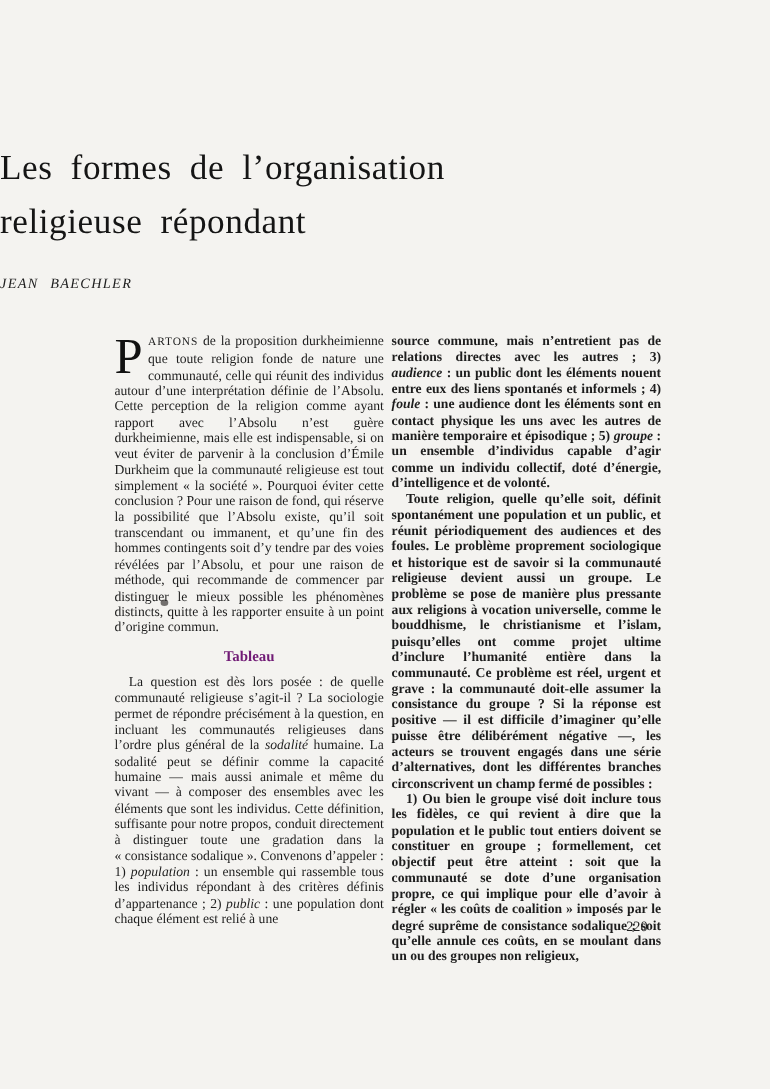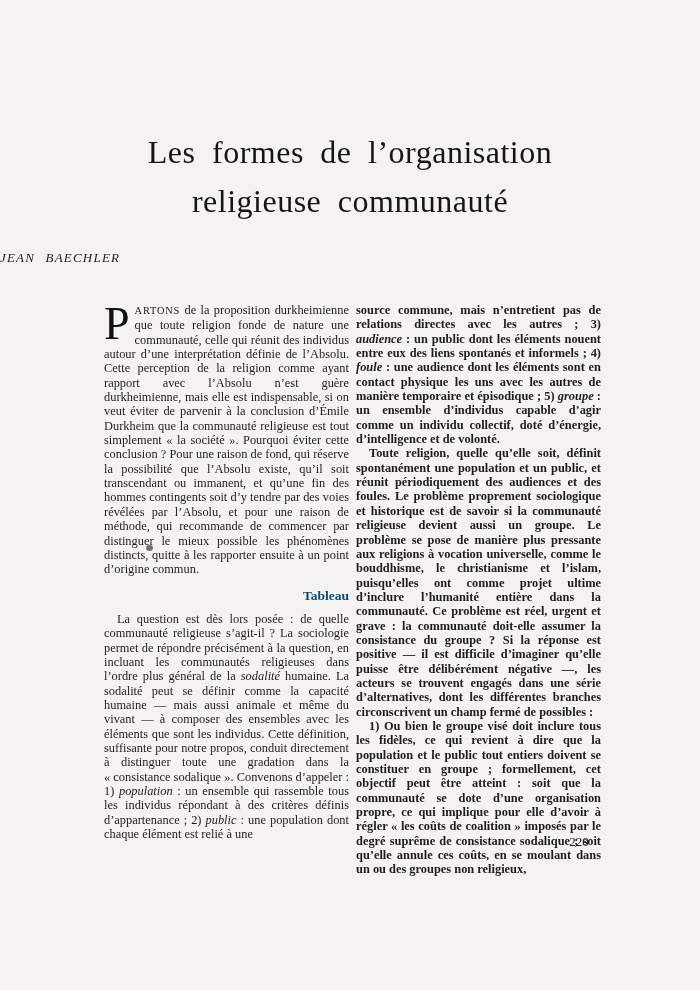--- a/index.html
+++ b/index.html
@@ -6,21 +6,21 @@
   .page{
     position:relative;
     width:700px;height:990px;
     background:#f4f3f0;
     font-family:"Liberation Serif","DejaVu Serif",serif;
     color:#1d1d1d;
     overflow:hidden;
   }
   .title{
     position:absolute;top:128px;left:0;right:0;
-    text-align:center;
+    text-align:left;
     font-size:32px;line-height:49px;font-weight:400;
     color:#151515;
     word-spacing:8px;letter-spacing:0.5px;
   }
   .author{
     position:absolute;top:250px;left:0;right:0;
     text-align:left;
     font-style:italic;font-size:13px;
     letter-spacing:1.2px;word-spacing:6px;
     color:#202020;
@@ -38,43 +38,43 @@
   .dropcap{
     float:left;
     font-size:46px;line-height:37px;
     padding:2px 5px 0 0;
     color:#111;
   }
   .lead-caps{font-size:10.4px;letter-spacing:0.8px;}
   .heading{
     font-weight:700;font-size:13.5px;
     margin:12px 0 9px 0;
-    text-align:right;
-    color:#0c4a6e;
+    text-align:center;
+    color:#701a75;
   }
   .page-number{
     position:absolute;top:834px;left:558px;width:42px;
     text-align:center;font-size:13px;color:#1d1d1d;
   }
   .ink-smudge{
     position:absolute;left:146px;top:545px;
     width:7px;height:6px;border-radius:50%;
     background:rgba(45,42,40,0.65);
     filter:blur(0.6px);
   }
   i{font-style:italic;}
 </style>
 </head>
 <body>
 
 <div class="page">
 
   <div class="title">
     <div>Les formes de l’organisation</div>
-    <div>religieuse communauté</div>
+    <div>religieuse répondant</div>
   </div>
 
   <div class="author">JEAN BAECHLER</div>
 
   <div class="column left">
       <p class="para"><span class="dropcap">P</span><span class="lead-caps">ARTONS</span><span> de la proposition durkheimienne que toute religion fonde de nature une communauté, celle qui réunit des individus autour d’une interprétation définie de l’Absolu. Cette perception de la religion comme ayant rapport avec l’Absolu n’est guère durkheimienne, mais elle est indispensable, si on veut éviter de parvenir à la conclusion d’Émile Durkheim que la communauté religieuse est tout simplement «&nbsp;la société&nbsp;». Pourquoi éviter cette conclusion&nbsp;? Pour une raison de fond, qui réserve la possibilité que l’Absolu existe, qu’il soit transcendant ou immanent, et qu’une fin des hommes contingents soit d’y tendre par des voies révélées par l’Absolu, et pour une raison de méthode, qui recommande de commencer par distinguer le mieux possible les phénomènes distincts, quitte à les rapporter ensuite à un point d’origine commun.</span></p>
       <div class="heading">Tableau</div>
       <p class="para indent"><span>La question est dès lors posée&nbsp;: de quelle communauté religieuse s’agit-il&nbsp;? La sociologie permet de répondre précisément à la question, en incluant les communautés religieuses dans l’ordre plus général de la </span><i>sodalité</i><span> humaine. La sodalité peut se définir comme la capacité humaine — mais aussi animale et même du vivant — à composer des ensembles avec les éléments que sont les individus. Cette définition, suffisante pour notre propos, conduit directement à distinguer toute une gradation dans la «&nbsp;consistance sodalique&nbsp;». Convenons d’appeler&nbsp;: 1) </span><i>population</i><span>&nbsp;: un ensemble qui rassemble tous les individus répondant à des critères définis d’appartenance&nbsp;; 2) </span><i>public</i><span>&nbsp;: une population dont chaque élément est relié à une</span></p>
     </div>
   <div class="column right">

